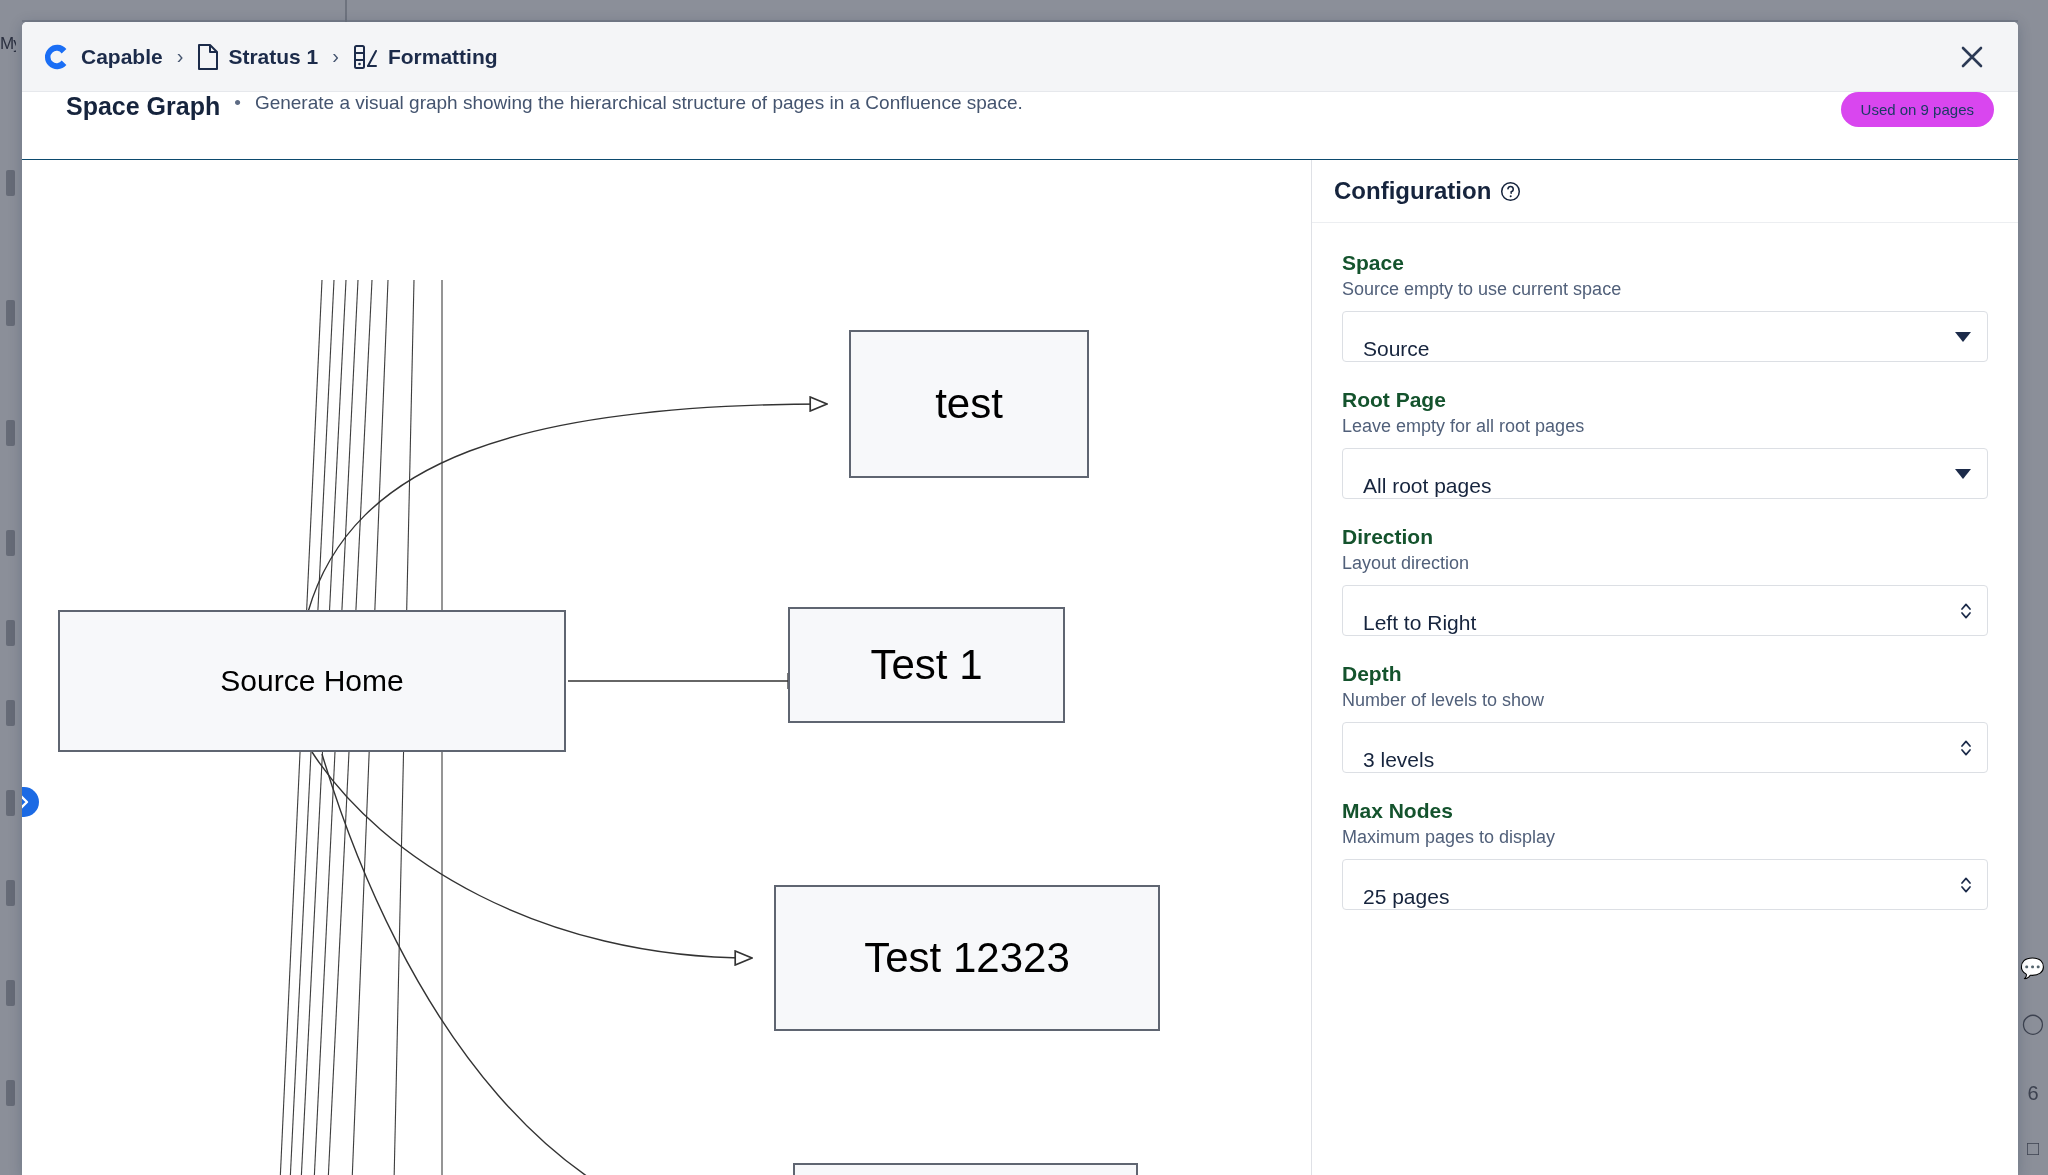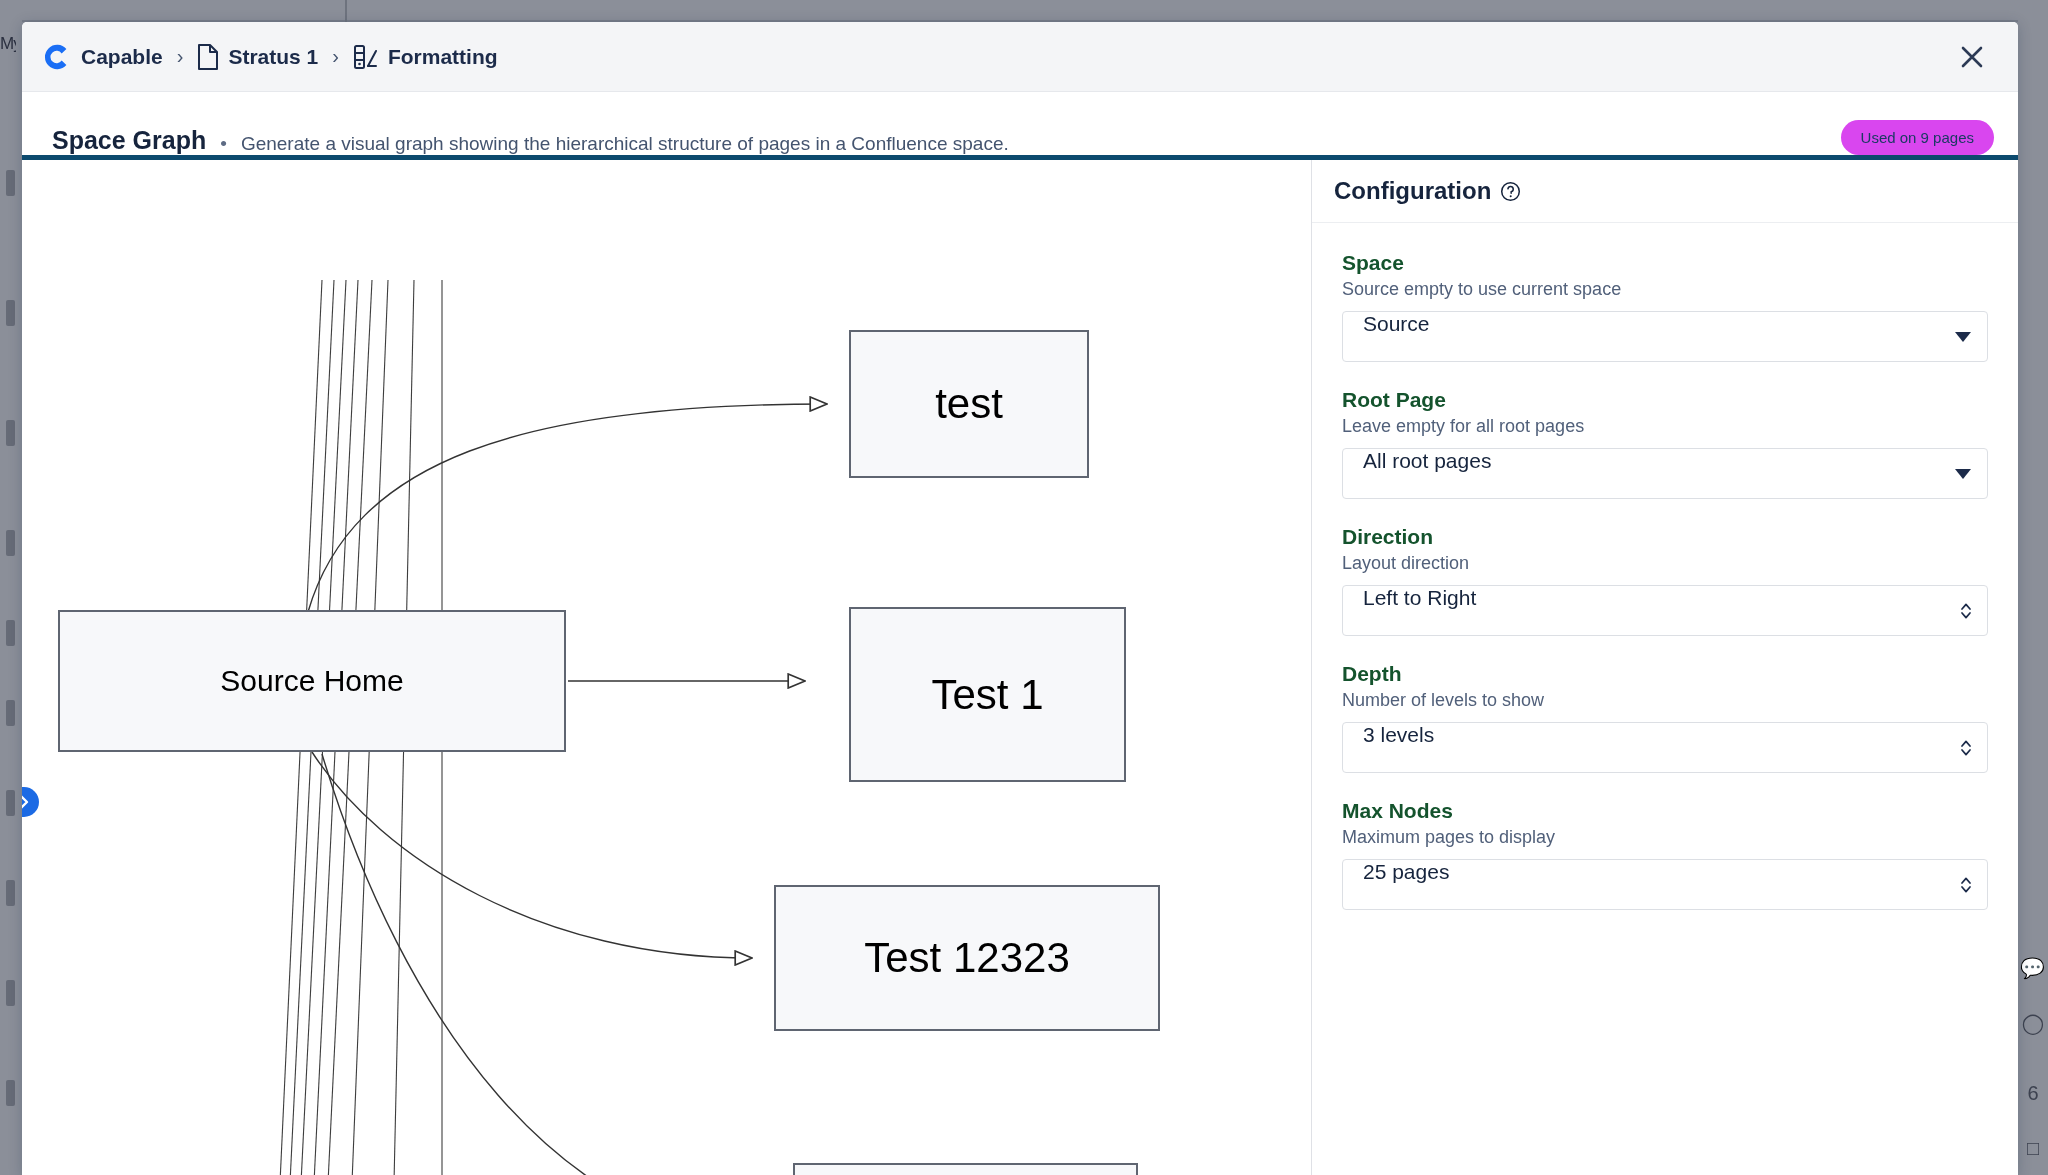--- a/index.html
+++ b/index.html
@@ -71,22 +71,22 @@
   .doc-ico, .fmt-ico { display: block; }
   #close-btn {
     margin-left: auto; width: 44px; height: 44px;
     display: flex; align-items: center; justify-content: center;
     cursor: pointer; border-radius: 4px; color: #2c3a55;
   }
 
   
   #titlebar {
     height: 68px; background: #ffffff;
-    border-bottom: 5px solid #0c4a6e;
-    display: flex; align-items: flex-end; padding: 0 24px 0 30px;
+    border-bottom: 1px solid #0c4a6e;
+    display: flex; align-items: flex-start; padding: 0 24px 0 44px;
   }
   #page-title { font-size: 25px; font-weight: 700; color: #16243d; white-space: nowrap; }
   #title-dot { margin: 0 14px; color: #5d6b84; font-size: 19px; }
   #page-desc { font-size: 19px; color: #44546f; white-space: nowrap; }
   #used-badge {
     margin-left: auto;
     background: #d946ef; color: #1b3a63;
     font-size: 15px; padding: 9px 20px; border-radius: 20px; white-space: nowrap;
   }
 
@@ -102,21 +102,21 @@
   .node {
     position: absolute; background: #f7f8fa; border: 2px solid #5f6571;
     display: flex; align-items: center; justify-content: center;
     color: #000; cursor: pointer;
   }
   .node-label { pointer-events: none; white-space: nowrap; }
   #node-source-home { left: 36px; top: 450px; width: 508px; height: 142px; }
   #node-source-home .node-label { font-size: 30px; }
   #node-test { left: 827px; top: 170px; width: 240px; height: 148px; }
   #node-test .node-label { font-size: 42px; }
-  #node-test-1 { left: 827px; top: 447px; width: 277px; height: 175px; }
+  #node-test-1 { left: 766px; top: 447px; width: 277px; height: 116px; }
   #node-test-1 .node-label { font-size: 42px; }
   #node-test-12323 { left: 752px; top: 725px; width: 386px; height: 146px; }
   #node-test-12323 .node-label { font-size: 42px; }
   #node-test-latex { left: 771px; top: 1003px; width: 345px; height: 148px; }
 
   #edges { position: absolute; left: 0; top: 0; width: 1290px; height: 1023px; pointer-events: none; }
 
   
   .chev-handle {
     position: absolute; width: 30px; height: 30px; border-radius: 50%;
@@ -132,21 +132,21 @@
   }
   #config-title { font-size: 24px; font-weight: 700; color: #16243d; }
   #config-help { margin-left: 9px; display: flex; align-items: center; cursor: pointer; }
   #config-fields { padding: 28px 30px 0 30px; }
   .field { margin-bottom: 26px; }
   .field-label { font-size: 21px; font-weight: 700; color: #14532d; margin-bottom: 4px; }
   .field-hint { font-size: 18px; color: #51607a; margin-bottom: 11px; }
   .control {
     position: relative; height: 51px; border: 1px solid #dcdfe4;
     border-radius: 4px; background: #fff;
-    display: flex; align-items: flex-start; padding: 0 44px 0 20px;
+    display: flex; align-items: flex-end; padding: 0 44px 0 20px;
     font-size: 21px; color: #16243d; cursor: pointer;
   }
   .control .caret-solid {
     position: absolute; right: 16px; top: 50%; transform: translateY(-50%);
     width: 0; height: 0; border-left: 8px solid transparent;
     border-right: 8px solid transparent; border-top: 10px solid #1c2b4a;
   }
   .control .caret-stepper {
     position: absolute; right: 14px; top: 50%; transform: translateY(-50%);
     display: flex; flex-direction: column; gap: 3px; color: #1c2b4a;

